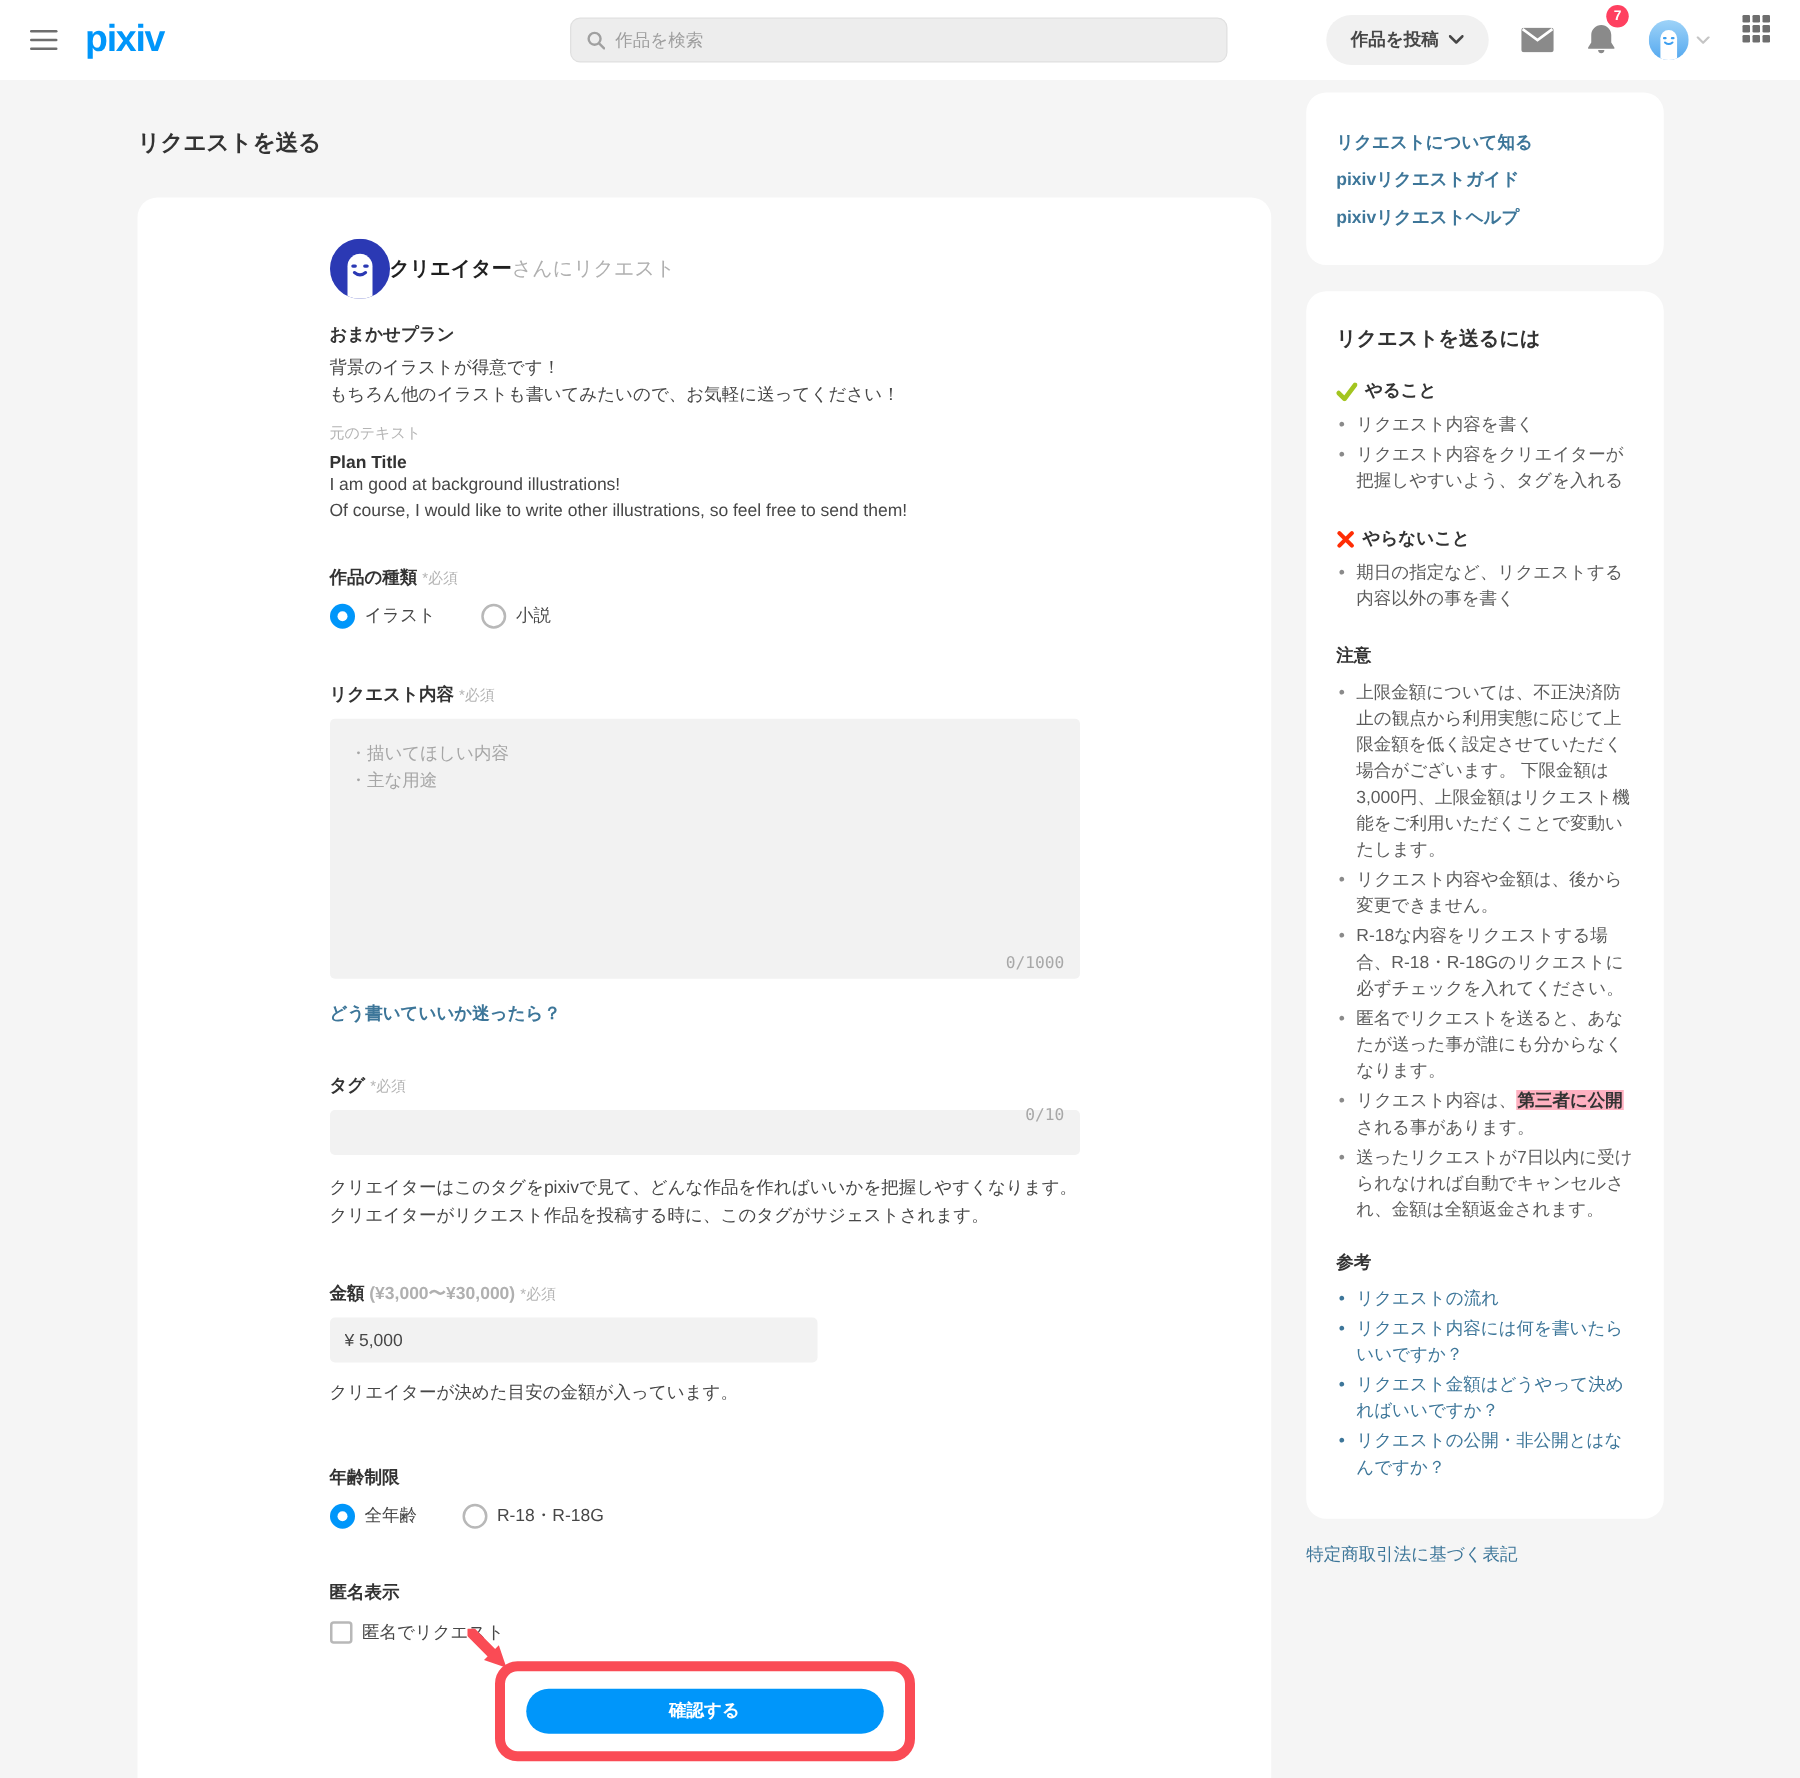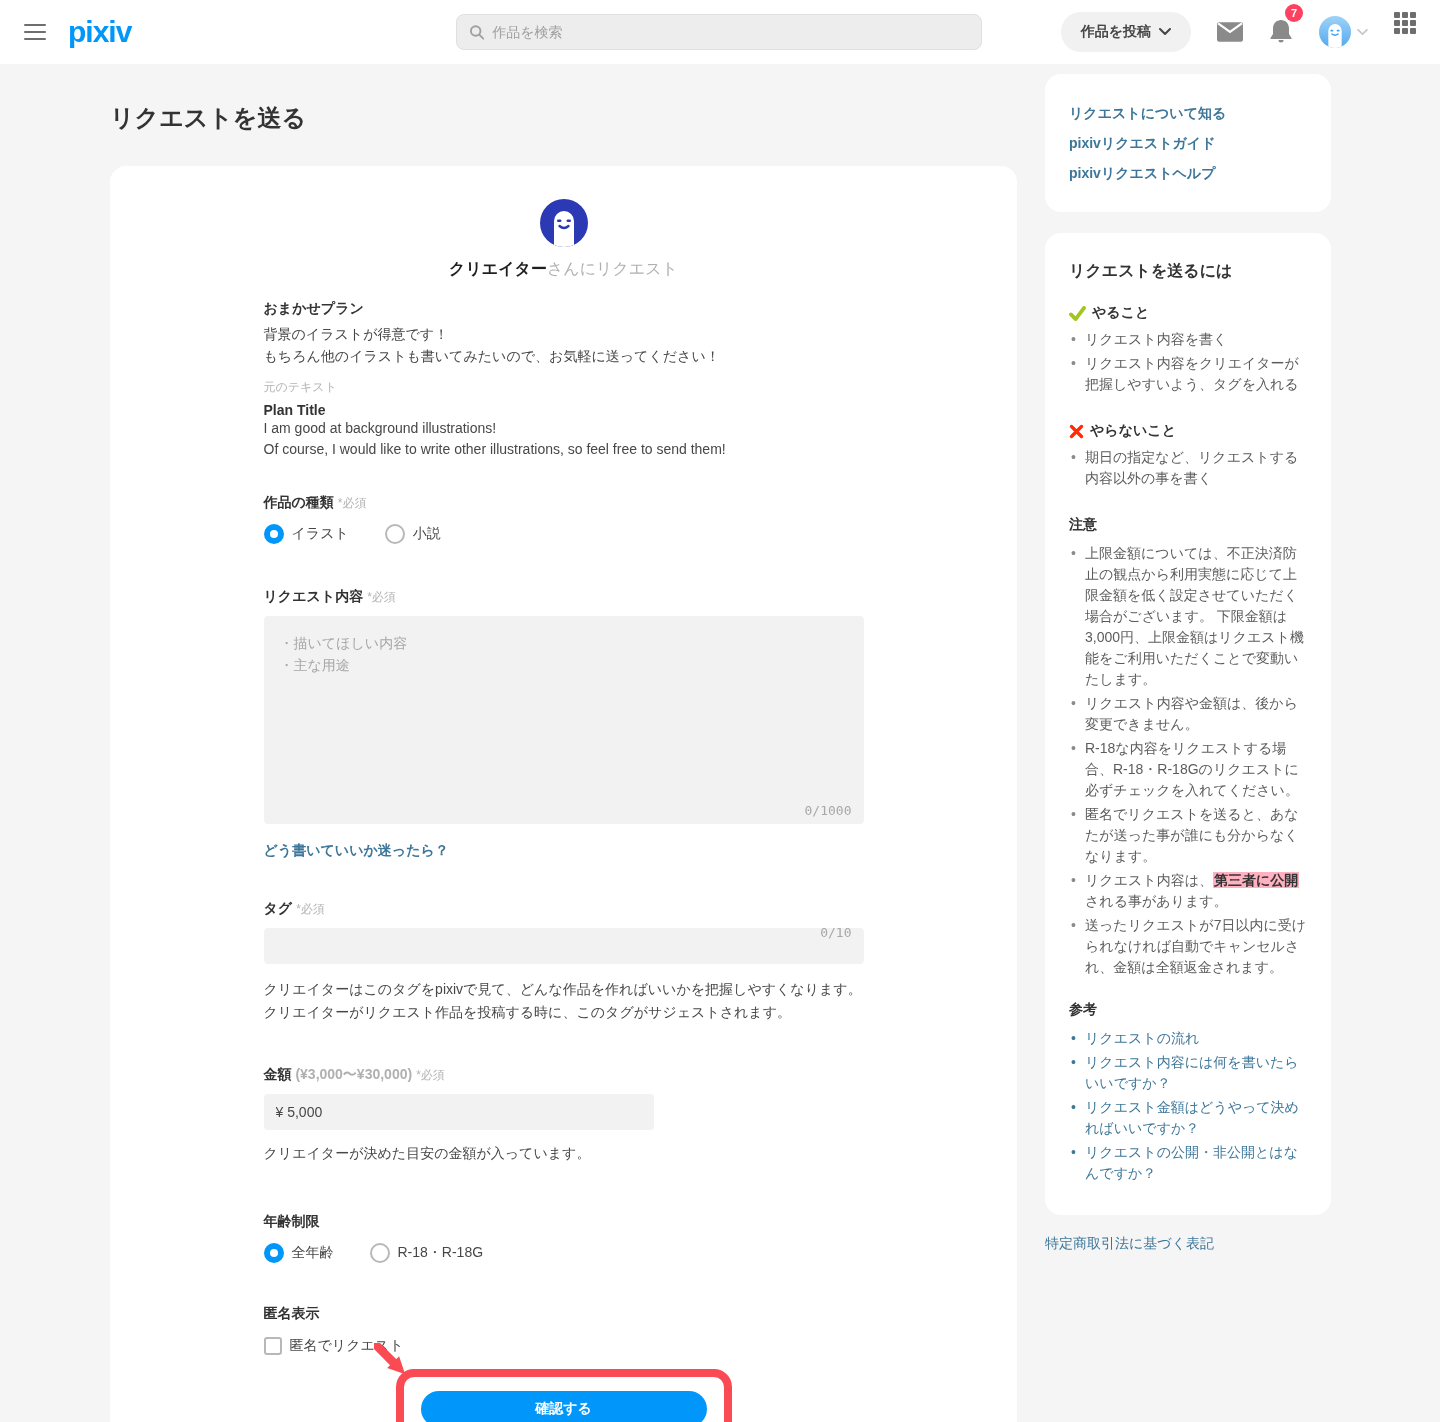--- a/index.html
+++ b/index.html
@@ -18,26 +18,26 @@
   .post-btn { height:40px; background:#f1f1f1; border:none; border-radius:20px; padding:0 20px; font-size:14px; font-weight:bold; color:#474747; display:flex; align-items:center; gap:8px; cursor:pointer; font-family:inherit; }
   .icon-btn { position:relative; display:flex; align-items:center; cursor:pointer; }
   .badge { position:absolute; top:-8px; right:-10px; min-width:18px; height:18px; border-radius:9px; background:#ff4060; color:#fff; font-size:11px; font-weight:bold; display:flex; align-items:center; justify-content:center; padding:0 4px; }
   .avatar-btn { display:flex; align-items:center; gap:6px; cursor:pointer; }
   .grid-icon { display:grid; grid-template-columns:repeat(3,6px); grid-template-rows:repeat(3,6px); gap:2px; cursor:pointer; }
   .grid-icon i { background:#6e6e6e; border-radius:1px; }
 
   
   .page { padding:0 0 26px 110px; display:flex; align-items:flex-start; }
   .main-col { width:907px; }
-  .page-title { font-size:24px; font-weight:bold; color:#333; padding:38px 0 32px; }
+  .page-title { font-size:18px; font-weight:bold; color:#333; padding:38px 0 32px; }
   .card { background:#fff; border-radius:16px; }
   .main-card { width:907px; padding:33px 0 64px; }
   .form { width:600px; margin:0 auto; }
 
-  .creator-row { display:flex; align-items:center; gap:12px; margin-bottom:20px;flex-direction:column; }
+  .creator-row { display:flex; align-items:center; margin-bottom:20px; }
   .creator-name { font-size:16px; font-weight:bold; color:#1f1f1f; }
   .creator-rest { font-size:16px; color:#b0b0b0; }
 
   .plan-title { font-size:14px; font-weight:bold; color:#333; margin-bottom:5px; }
   .plan-line { font-size:14px; line-height:22px; color:#474747; }
   .orig-label { font-size:12px; color:#b4b4b4; margin-top:12px; }
   .orig-title { font-size:14px; font-weight:bold; color:#333; margin-top:6px; }
   .orig-line { font-size:14px; line-height:21px; color:#474747; }
 
   .field-label { font-size:14px; font-weight:bold; color:#333; }

